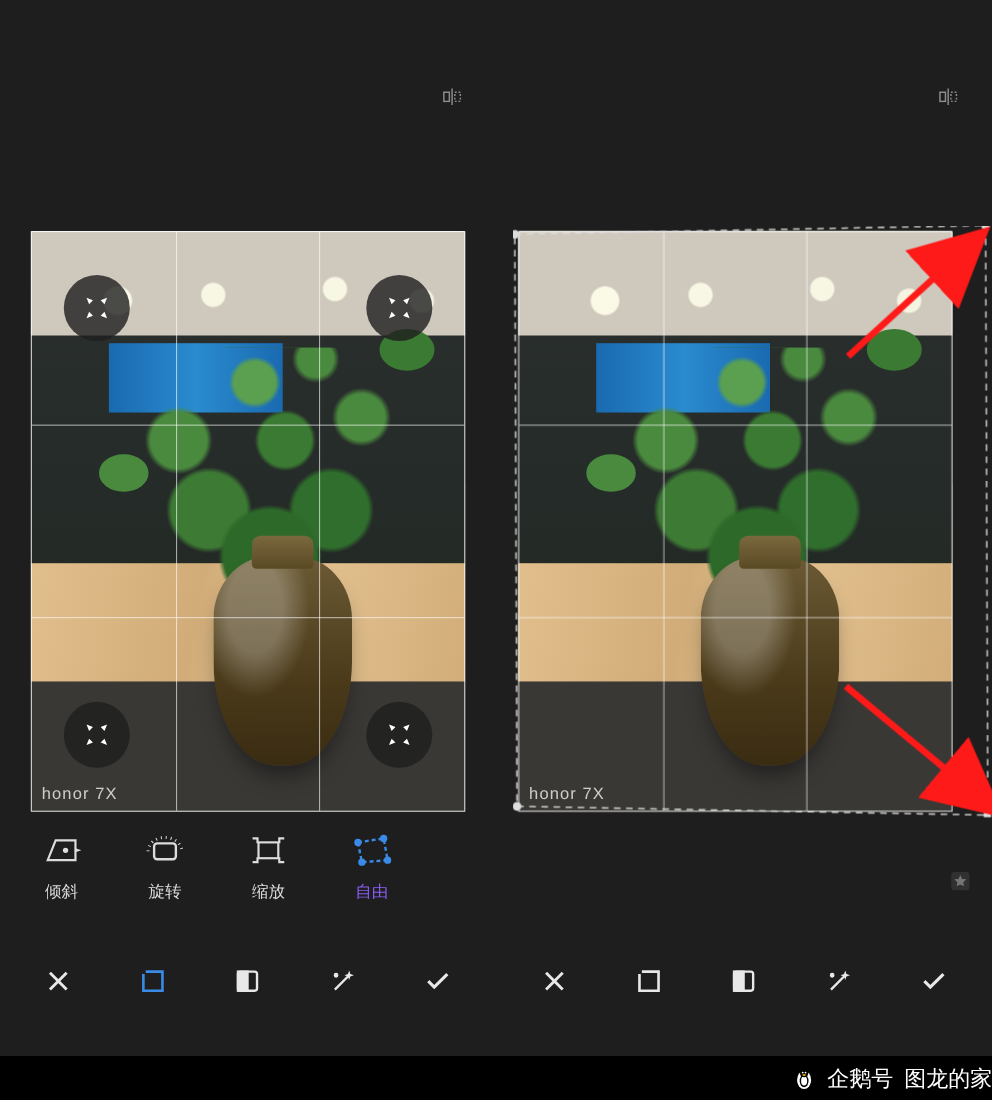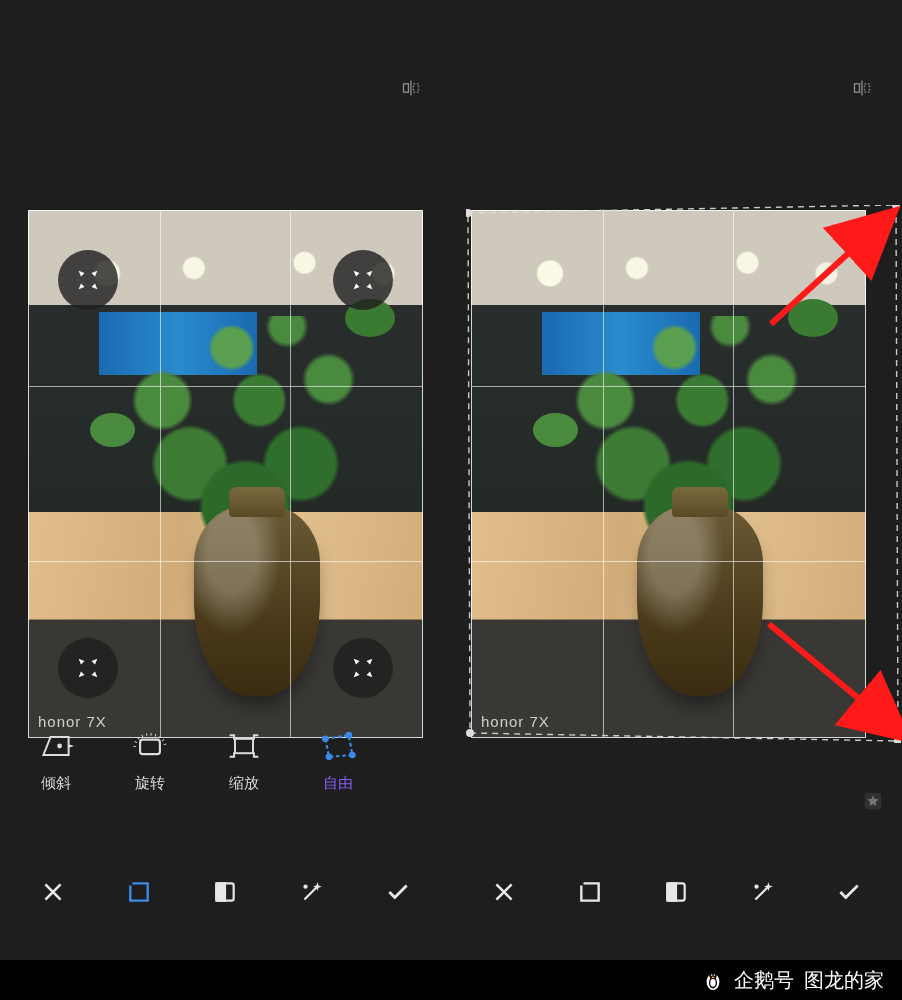--- a/index.html
+++ b/index.html
@@ -144,21 +144,21 @@
   
   .arrow {position:absolute;pointer-events:none}
 
   
   .toolrow {
     position:absolute;
     left:0; bottom:140px;
     width:420px; height:90px;
     display:flex; gap:38px;
     padding-left:28px;
-    align-items:flex-start;
+    align-items:flex-end;
   }
   .tool {display:flex;flex-direction:column;align-items:center;gap:12px;font-size:15px;color:#dcdcdc;width:56px}
   .tool.active{color:#8b5cf6}
   .tool svg{width:36px;height:32px}
 
   .star-btn{
     position:absolute;right:18px;bottom:148px;
     width:22px;height:22px;opacity:.5;
   }
 
@@ -172,21 +172,21 @@
   }
   .act{width:30px;height:30px;display:flex;align-items:center;justify-content:center;color:#e8e8e8}
   .act.hl{color:#3a8be8}
   .act svg{width:26px;height:26px}
 
   
   .footer{
     position:absolute;left:0;bottom:0;width:902px;height:40px;
     background:#000;
     display:flex;align-items:center;justify-content:flex-end;
-    padding-right:18px;gap:10px;
+    gap:10px;
     font-size:20px;color:#fff;
   }
   .penguin{width:22px;height:22px}
 </style>
 </head>
 <body>
 
 <div class="panel left">
   <div class="mirror-icon">
     <svg viewBox="0 0 24 24" fill="none" stroke="#bbb" stroke-width="1.6">

